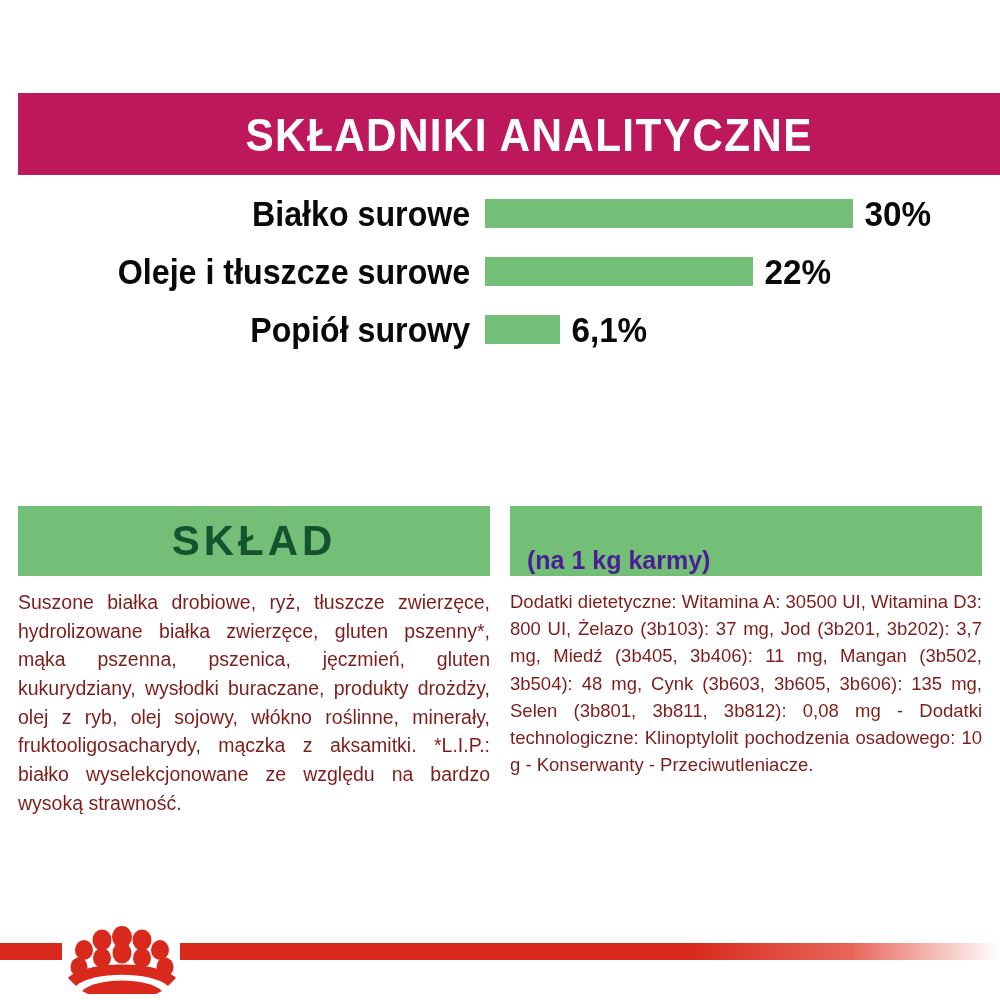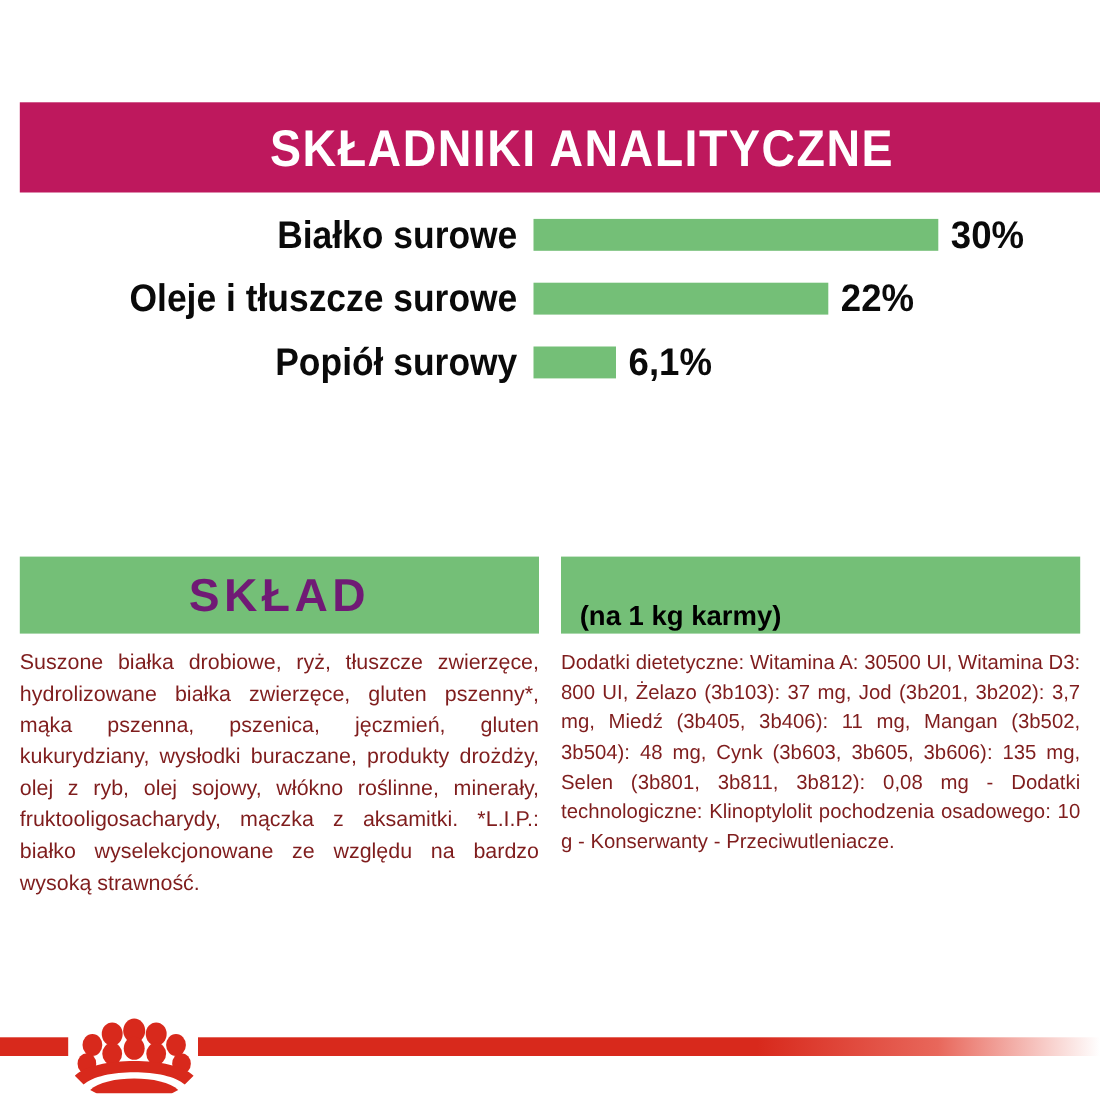--- a/index.html
+++ b/index.html
@@ -101,31 +101,31 @@
   .col-band {
     height: 70px;
     background: #74bf77;
     display: flex;
     align-items: center;
     box-sizing: border-box;
   }
   .col-band.center { justify-content: center; }
   .col-band.left { justify-content: flex-start; padding-left: 8px; }
   .col-band-title {
-    color: #701a75;
+    color: #14532d;
     font-family: "Liberation Sans Narrow", "Liberation Sans", sans-serif;
     font-weight: bold;
     font-size: 42px;
     letter-spacing: 4px;
     white-space: nowrap;
     line-height: 1;
   }
   .col-band-title.tight { letter-spacing: 0.5px; }
   .col-band-sub {
-    color: #000000;
+    color: #4c1d95;
     font-family: "Liberation Sans Narrow", "Liberation Sans", sans-serif;
     font-weight: bold;
     font-size: 25px;
     letter-spacing: 0px;
     white-space: nowrap;
     padding-left: 9px;
     line-height: 1;
     margin-top: 38px;
   }
   .col-body {

